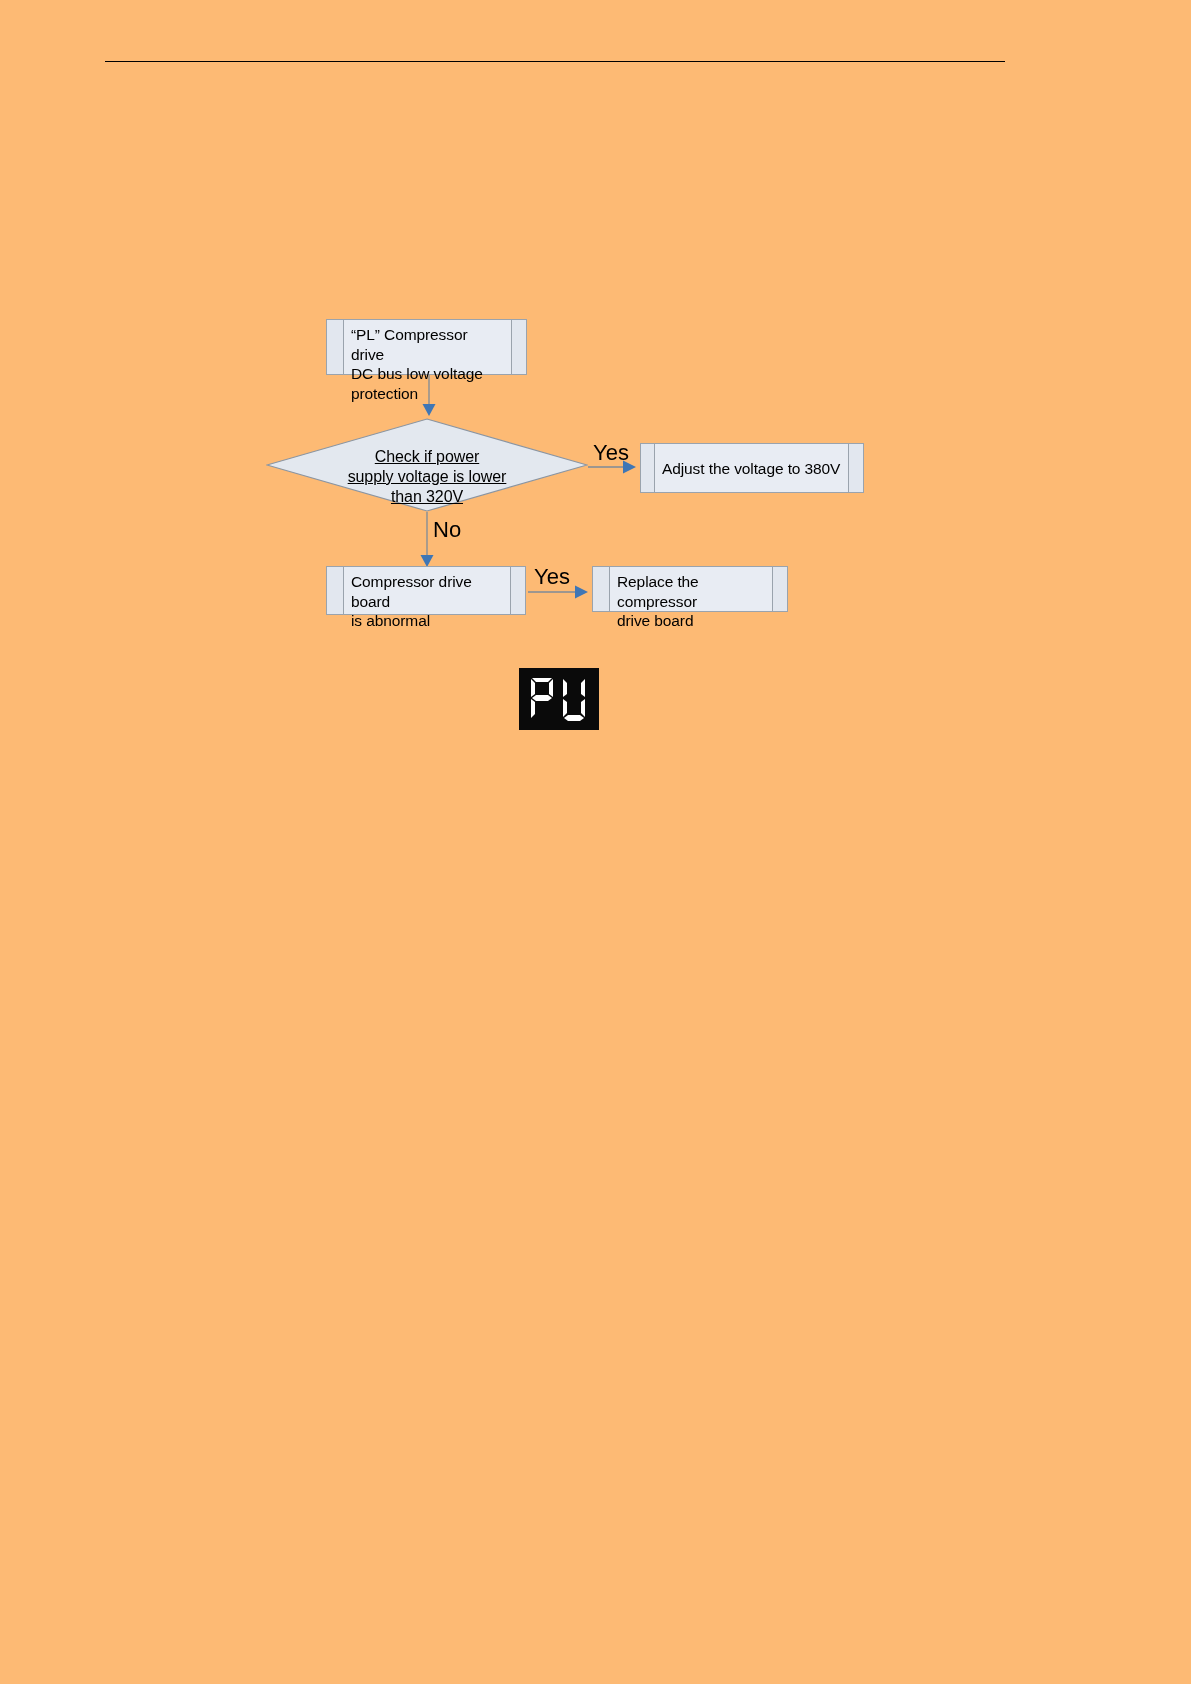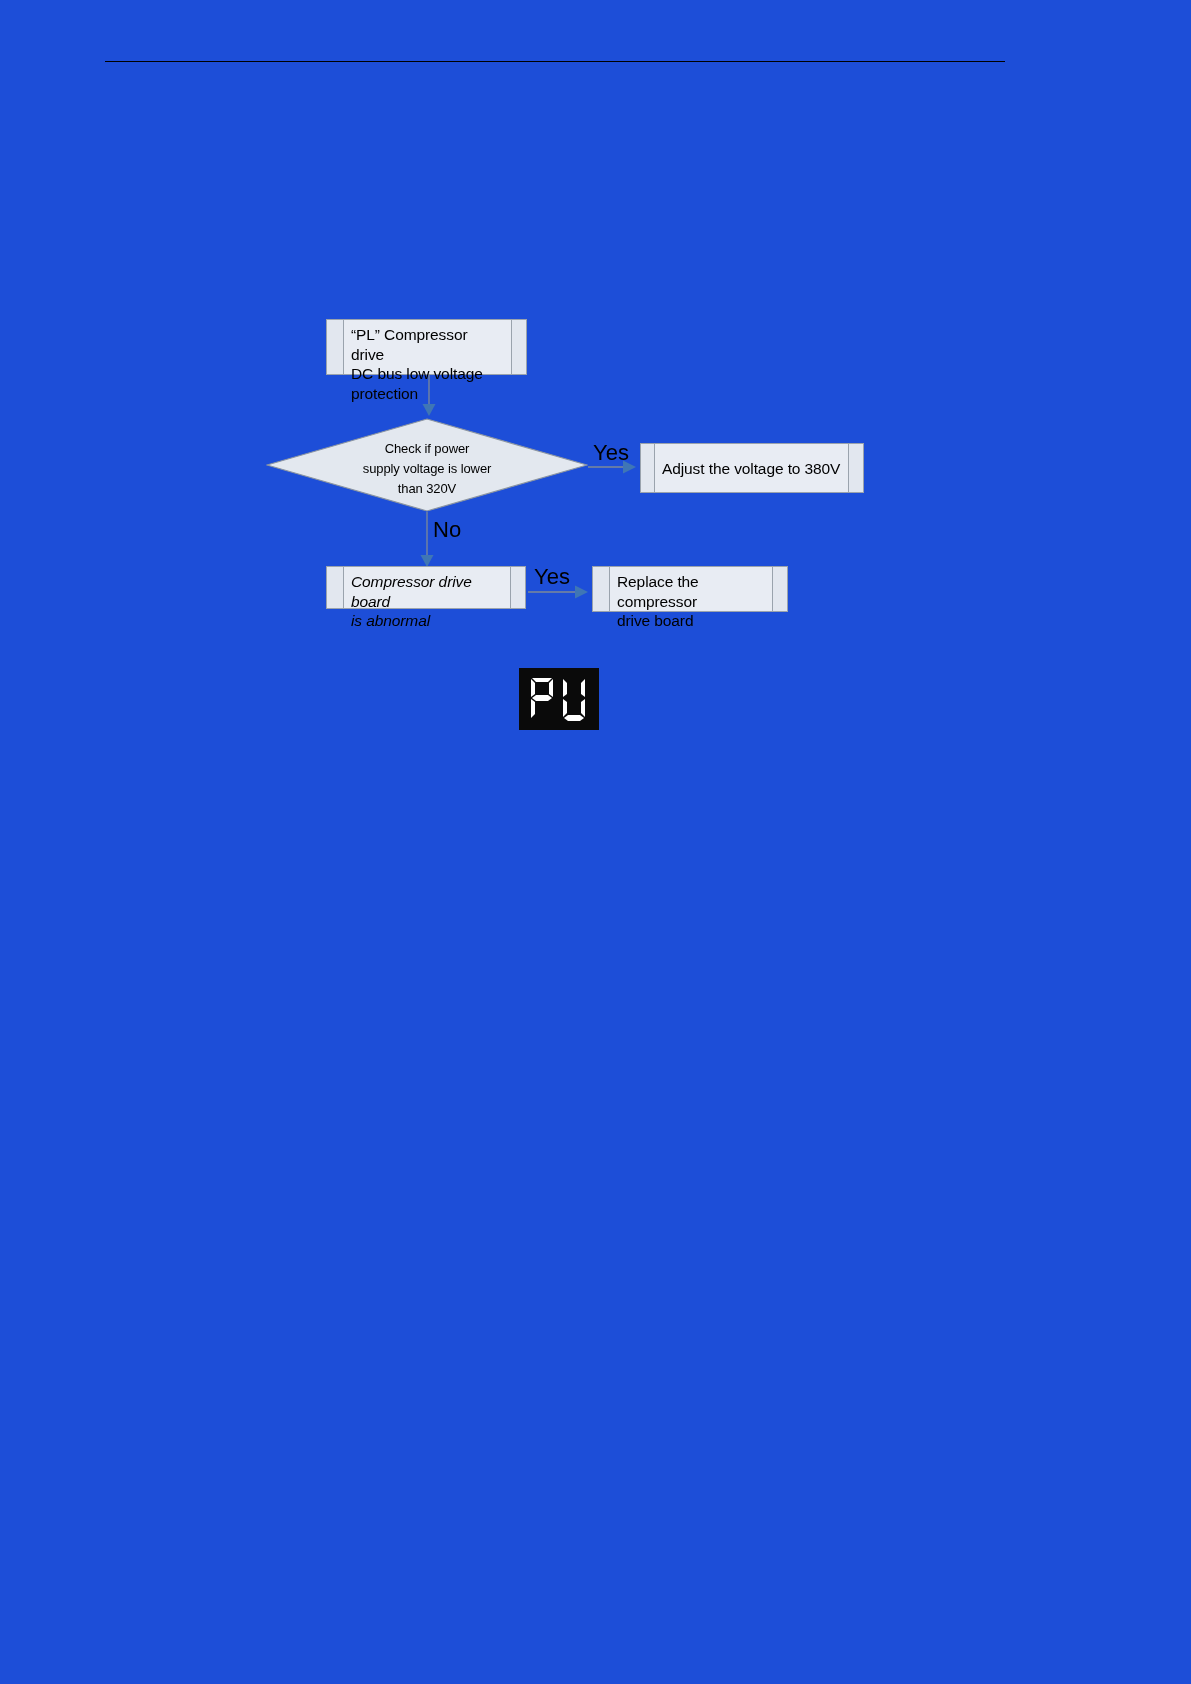--- a/index.html
+++ b/index.html
@@ -8,21 +8,21 @@
     background: #ffffff;
   }
   body {
     font-family: "Liberation Sans", sans-serif;
     color: #000000;
   }
   #page {
     position: relative;
     width: 1191px;
     height: 1684px;
-    background: #1d4ed8;
+    background: #fdba74;
     overflow: hidden;
   }
   
   #header-rule {
     position: absolute;
     left: 105px;
     top: 61px;
     width: 900px;
     height: 0;
     border-top: 1.4px solid #000000;
@@ -57,32 +57,33 @@
   }
 
   
   .fc-diamond-wrap {
     position: absolute;
   }
   .fc-diamond-wrap svg { display: block; }
   .fc-diamond-text {
     position: absolute;
     left: 0;
-    top: 4px;
+    top: 12px;
     width: 100%;
     height: 100%;
     display: flex;
     align-items: center;
     justify-content: center;
     text-align: center;
-    font-size: 13px;
+    font-size: 16px;
     line-height: 20px;
     white-space: pre-line;
     letter-spacing: -0.1px;
     pointer-events: none;
+    text-decoration: underline;
   }
 
   
   .conn {
     position: absolute;
   }
   .conn svg { display: block; overflow: visible; }
 
   .edge-label {
     position: absolute;
@@ -152,21 +153,21 @@
     </div>
 
     <div class="conn" style="left:418px; top:512px; width:18px; height:58px;">
       <svg width="18" height="58" viewBox="0 0 18 58">
         <line x1="9" y1="0" x2="9" y2="44" stroke="#7d8a99" stroke-width="1.3"></line>
         <polygon points="2.5,43 15.5,43 9,55" fill="#3f76b5"></polygon>
       </svg>
     </div>
     <div class="edge-label" style="left:433px; top:521px;">No</div>
 
-    <div class="fc-box" style="left:326px; top:566px; width:200px; height:43px;font-style:italic;">
+    <div class="fc-box" style="left:326px; top:566px; width:200px; height:49px;">
       <div class="fc-strip" style="width:16px;"></div>
       <div class="fc-body">Compressor drive board
 is abnormal</div>
       <div class="fc-strip right" style="width:14px;"></div>
     </div>
 
     <div class="conn" style="left:528px; top:583px; width:64px; height:20px;">
       <svg width="64" height="20" viewBox="0 0 64 20">
         <line x1="0" y1="9" x2="48" y2="9" stroke="#7d8a99" stroke-width="1.3"></line>
         <polygon points="47,2.5 47,15.5 60,9" fill="#3f76b5"></polygon>

